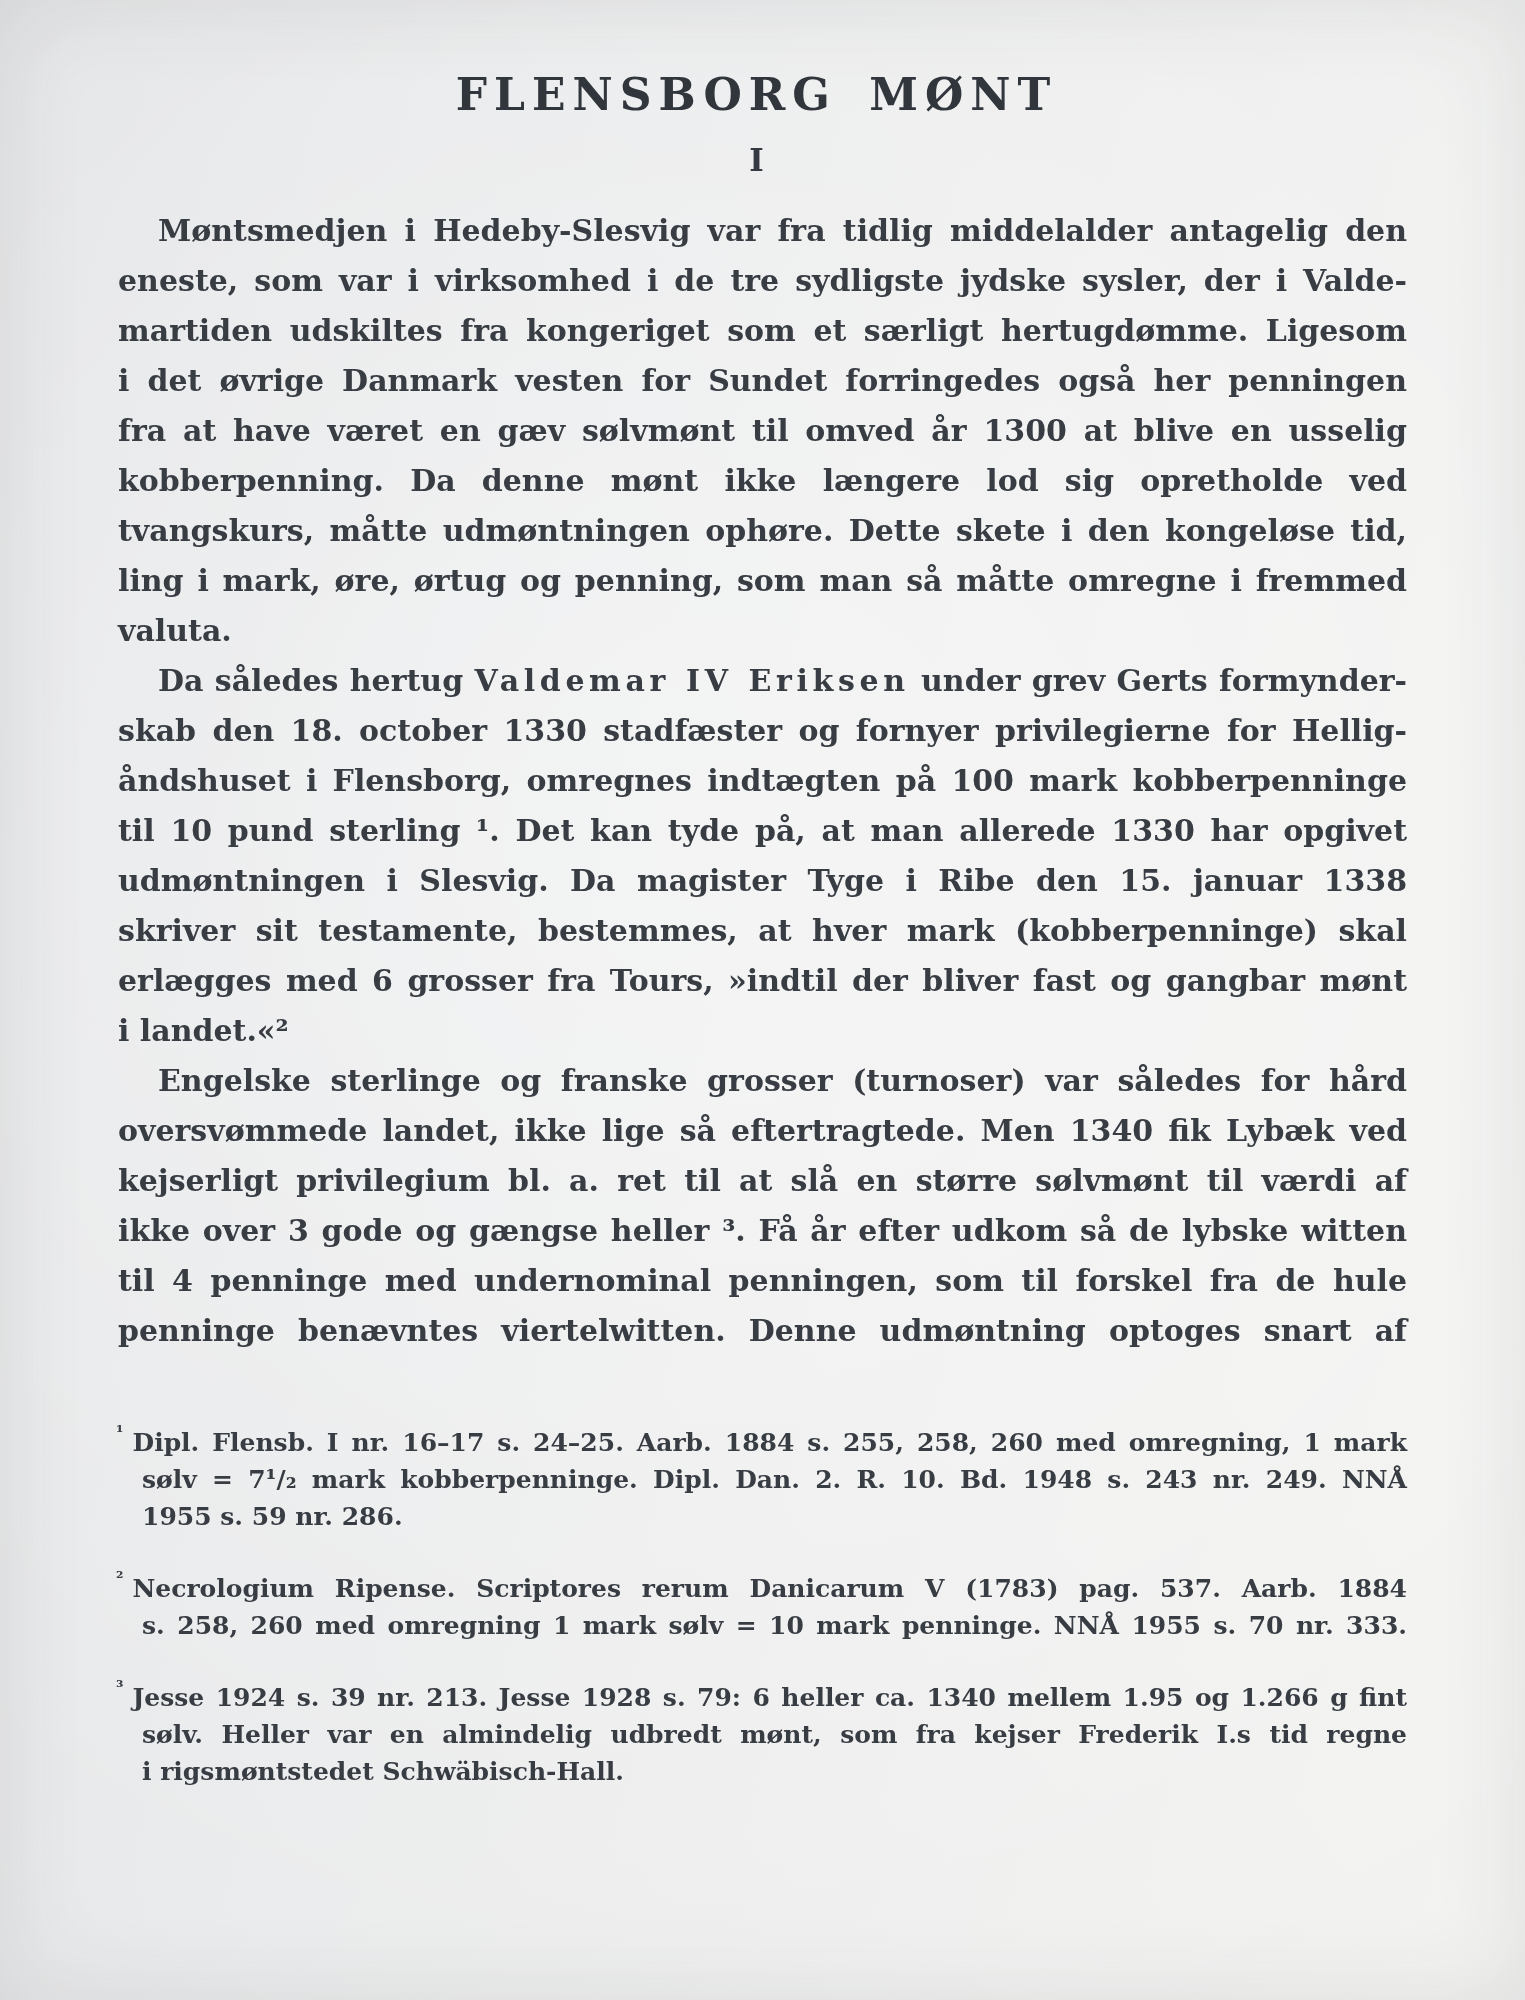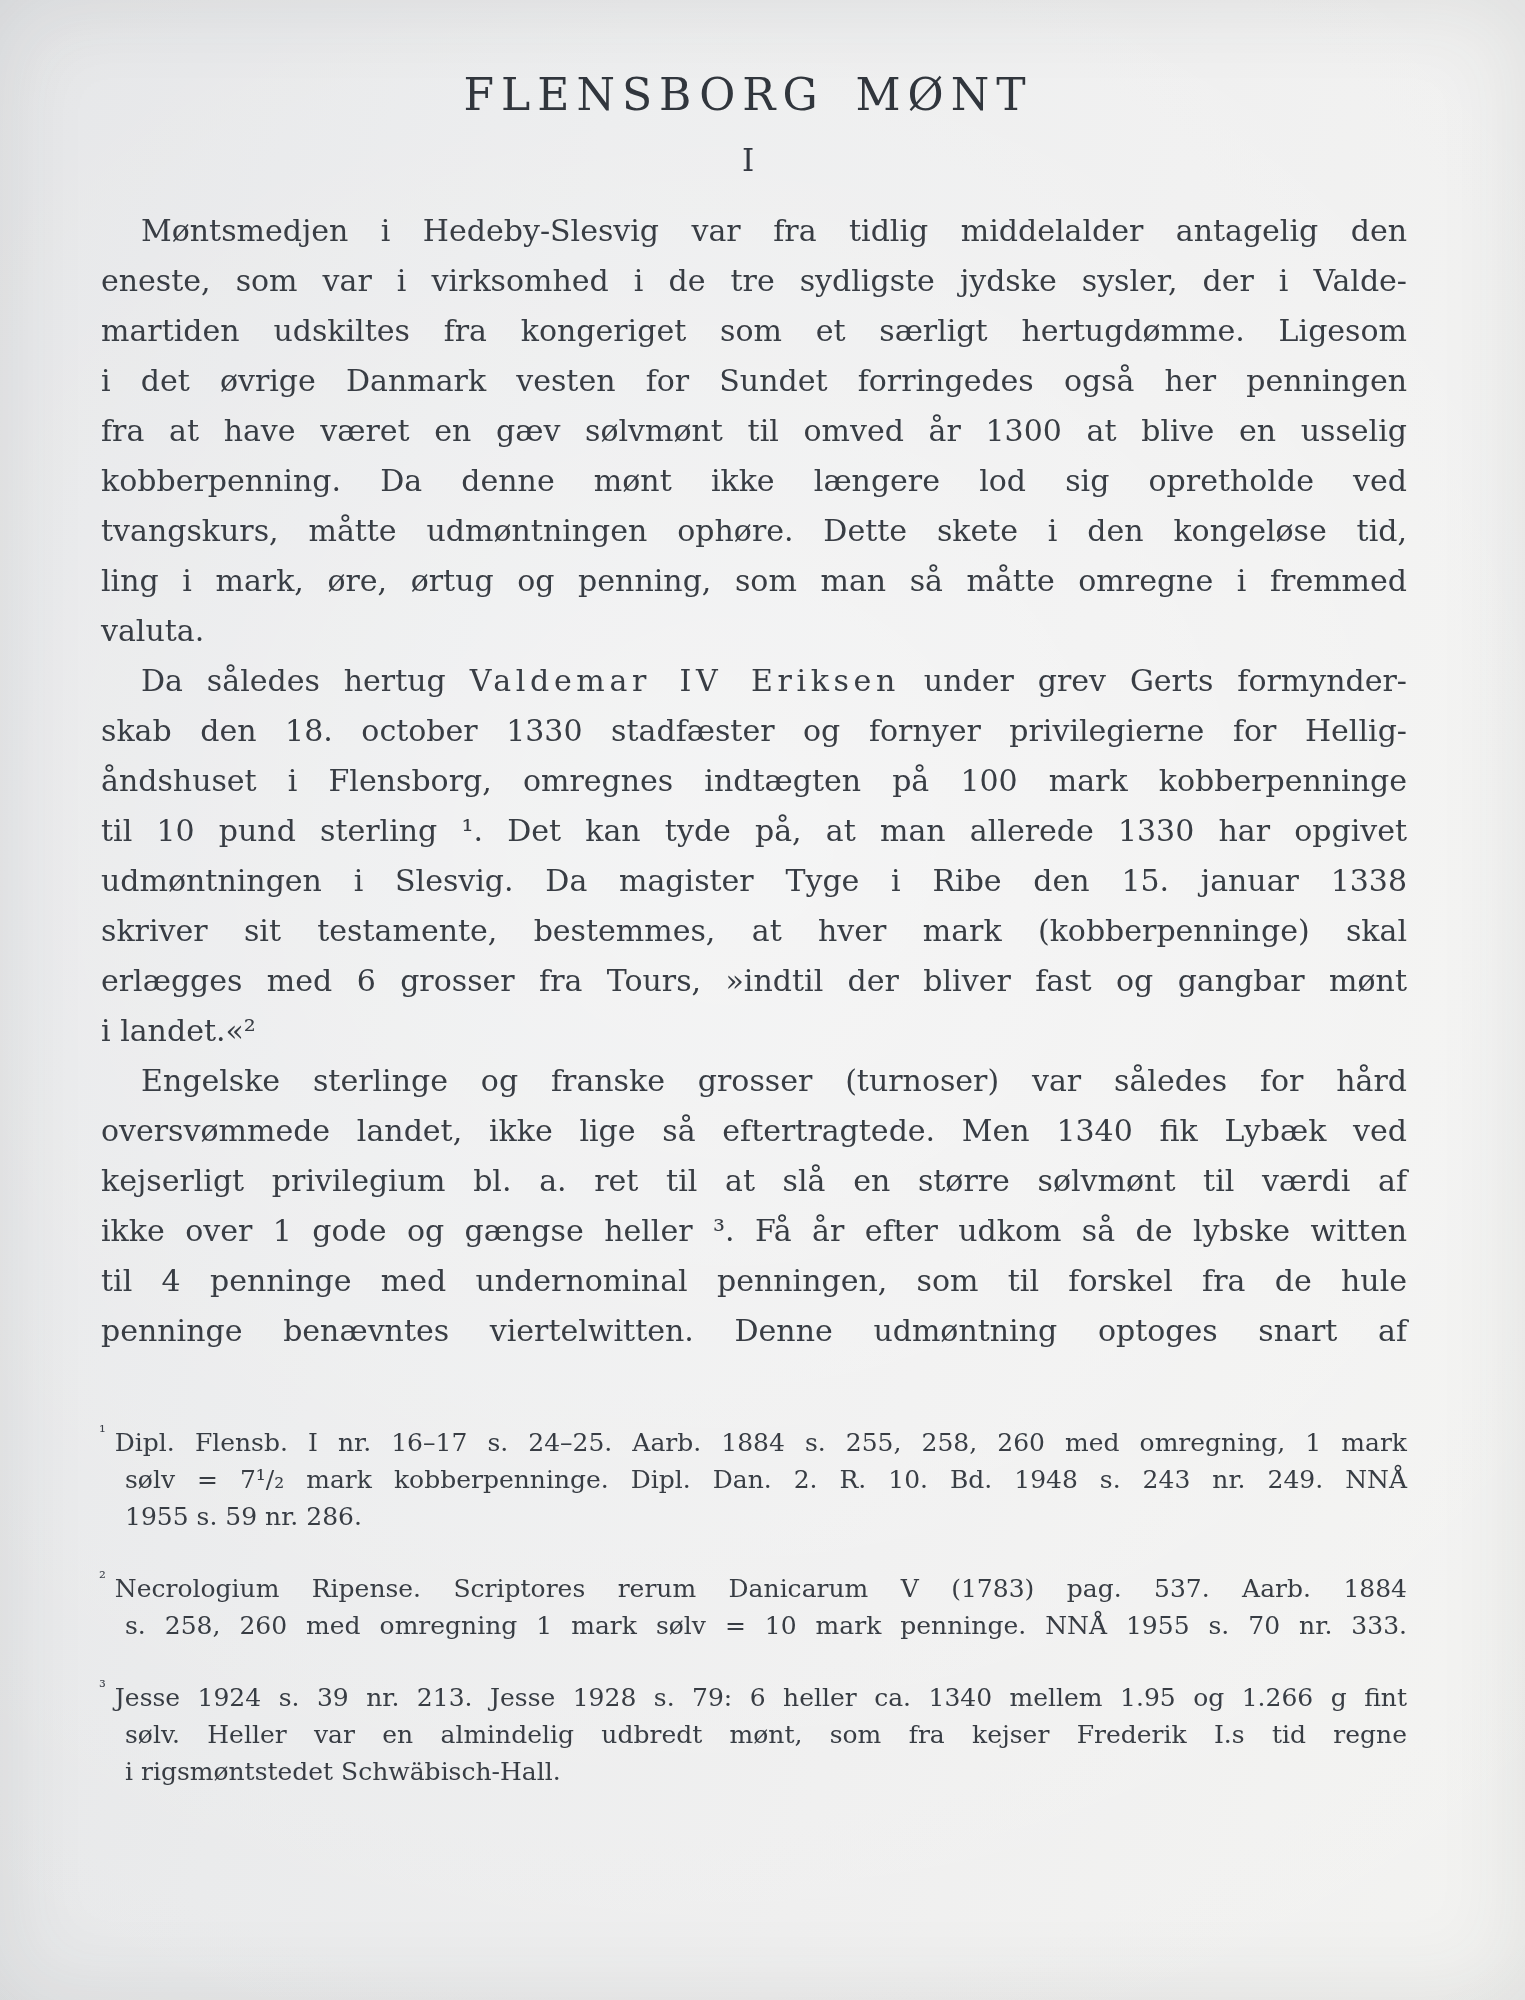--- a/index.html
+++ b/index.html
@@ -13,21 +13,21 @@
     width: 1525px; height: 2000px;
     overflow: hidden;
     color: #383d44;
     background:
       radial-gradient(160% 120% at 48% 42%, rgba(255,255,255,0.45) 0%, rgba(255,255,255,0.0) 55%, rgba(40,44,50,0.05) 88%, rgba(40,44,50,0.10) 100%),
       linear-gradient(103deg, #e3e4e6 0%, #e9eaeb 32%, #eeeeee 62%, #f3f3f1 100%);
     box-shadow: inset 0 0 90px rgba(50,55,62,0.10);
   }
   .content {
     position: absolute;
-    left: 89px; right: 118px; top: 68px;
+    left: 106px; right: 118px; top: 68px; font-weight: bold;
   }
   .page-title {
     text-align: center;
     font-size: 44px;
     line-height: 54px;
     letter-spacing: 7px;
     color: #31363d;
     word-spacing: 10px;
   }
   .section-number {
@@ -106,21 +106,21 @@
           <div class="line">til 10 pund sterling ¹. Det kan tyde på, at man allerede 1330 har opgivet</div>
           <div class="line">udmøntningen i Slesvig. Da magister Tyge i Ribe den 15. januar 1338</div>
           <div class="line">skriver sit testamente, bestemmes, at hver mark (kobberpenninge) skal</div>
           <div class="line">erlægges med 6 grosser fra Tours, »indtil der bliver fast og gangbar mønt</div>
           <div class="line last">i landet.«²</div>
         </div>
         <div class="para">
           <div class="line">Engelske sterlinge og franske grosser (turnoser) var således for hård</div>
           <div class="line">oversvømmede landet, ikke lige så eftertragtede. Men 1340 fik Lybæk ved</div>
           <div class="line">kejserligt privilegium bl. a. ret til at slå en større sølvmønt til værdi af</div>
-          <div class="line">ikke over 1 gode og gængse heller ³. Få år efter udkom så de lybske witten</div>
+          <div class="line">ikke over 3 gode og gængse heller ³. Få år efter udkom så de lybske witten</div>
           <div class="line">til 4 penninge med undernominal penningen, som til forskel fra de hule</div>
           <div class="line">penninge benævntes viertelwitten. Denne udmøntning optoges snart af</div>
         </div>
       </div>
     <div class="footnotes" id="footnotes">
         <div class="footnote">
           <div class="line first"><span class="fn-mark">¹</span>Dipl. Flensb. I nr. 16–17 s. 24–25. Aarb. 1884 s. 255, 258, 260 med omregning, 1 mark</div>
           <div class="line">sølv = 7¹/₂ mark kobberpenninge. Dipl. Dan. 2. R. 10. Bd. 1948 s. 243 nr. 249. NNÅ</div>
           <div class="line last">1955 s. 59 nr. 286.</div>
         </div>

